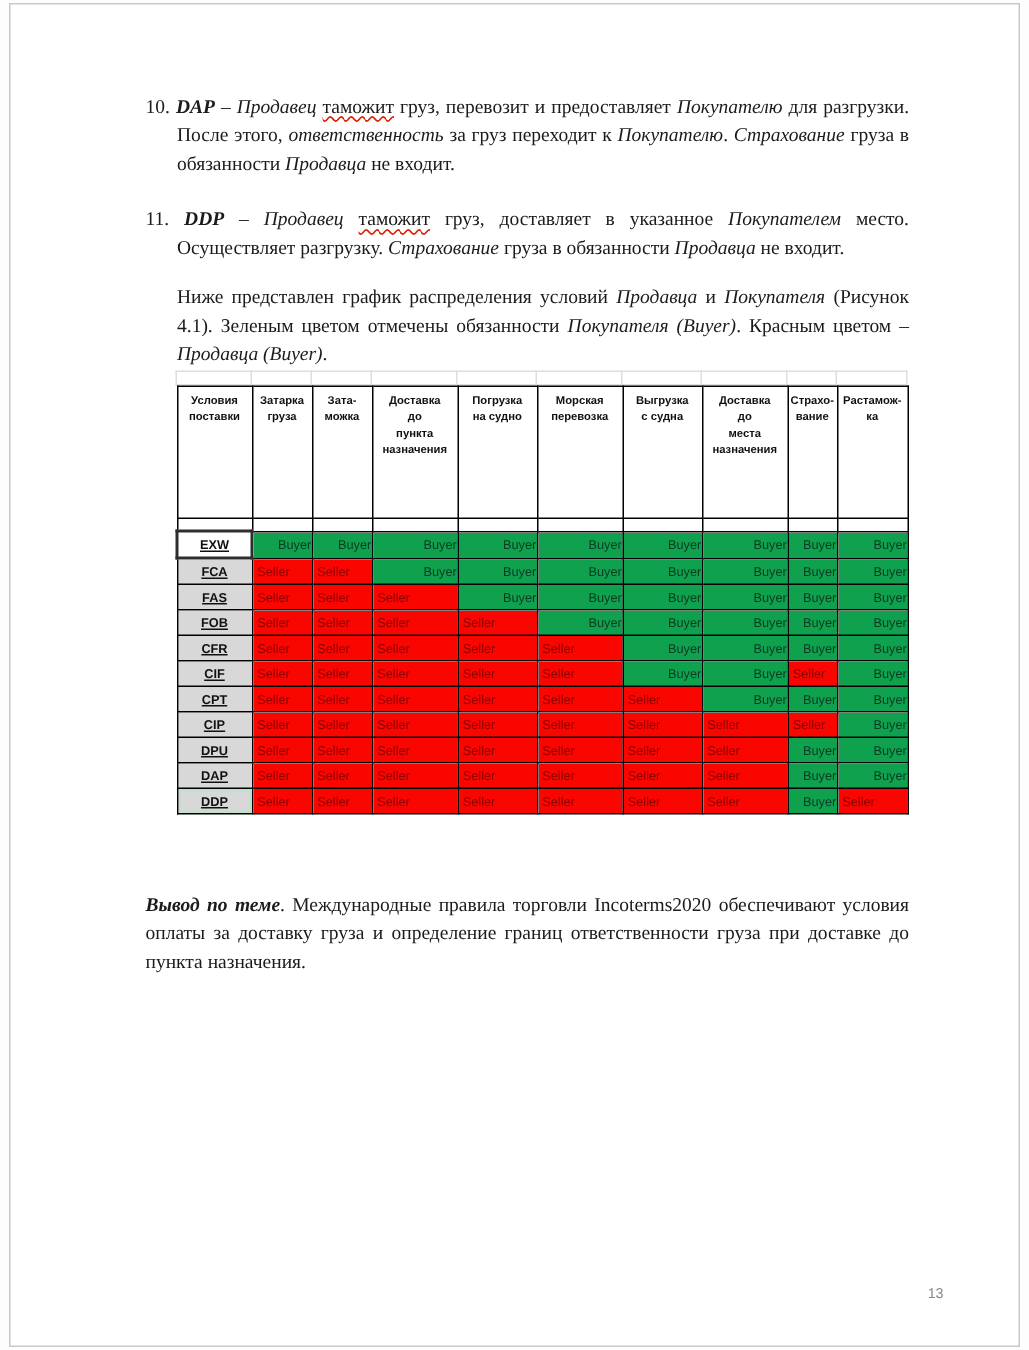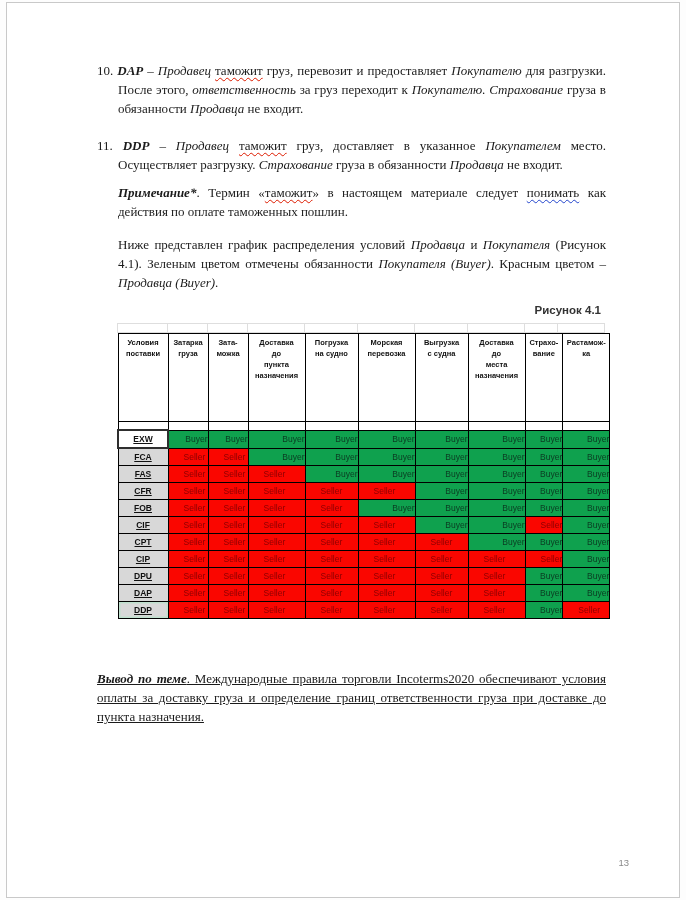--- a/index.html
+++ b/index.html
@@ -10,21 +10,21 @@
   .doc{position:relative;width:100%;height:100%;}
 
   
   p{margin:0;font-size:13px;line-height:19px;color:#1b1b1b;text-align:justify;}
   .li{margin-left:90px;margin-right:73px;padding-left:21px;text-indent:-21px;}
   .li.first{margin-top:58px;}
   .li.second{margin-top:18px;}
   .para{margin-left:111px;margin-right:73px;}
   .note{margin-top:9px;}
   .intro{margin-top:14px;}
-  .conclusion{margin-left:90px;margin-right:73px;margin-top:50px;text-decoration:underline;}
+  .conclusion{margin-left:90px;margin-right:73px;margin-top:50px;}
 
   .seg-i{font-style:italic;}
   .seg-bi{font-style:italic;font-weight:bold;}
   .sq-red{text-decoration-line:underline;text-decoration-style:wavy;
           text-decoration-color:#dd1a00;text-decoration-thickness:1px;text-underline-offset:2px;}
   .sq-blue{text-decoration-line:underline;text-decoration-style:wavy;
            text-decoration-color:#2244cc;text-decoration-thickness:1px;text-underline-offset:2px;}
 
   
   .caption{margin-top:12px;margin-right:78px;height:17px;text-align:right;
@@ -42,40 +42,38 @@
         font-size:7.5px;line-height:11px;font-weight:bold;color:#111;
         text-align:center;white-space:pre-line;background:#fff;}
   .tblB .spacer td{height:7px;background:#fff;}
   .tblB .drow th{height:16px;background:var(--label-bg);
         font-size:8.5px;font-weight:bold;color:#111;text-align:center;text-decoration:underline;}
   .tblB .drow th.exw{background:#ffffff;border:2px solid #2e2e2e;}
   .tblB .drow th.ddp{box-shadow:inset 0 0 0 1.5px #bfe0cd;}
   .tblB td.buyer{background:var(--green);color:var(--buyer-text);
         font-size:8.5px;text-align:right;padding-left:3px;}
   .tblB td.seller{background:var(--red);color:var(--seller-text);
-        font-size:8.5px;text-align:left;padding-left:15px;}
+        font-size:8.5px;text-align:left;padding-left:3px;}
 
   .pagenum{position:absolute;right:50px;top:854px;
            font-family:"Liberation Sans", sans-serif;font-size:9.5px;color:#8a8a8a;}
 </style>
 </head>
 <body>
 
 <div class="page">
   <div class="doc">
 
     <p class="li first"><span>10. </span><span class="seg-bi">DAP</span><span> – </span><span class="seg-i">Продавец</span><span> </span><span class="sq-red">таможит</span><span> груз, перевозит и предоставляет </span><span class="seg-i">Покупателю</span><span> для разгрузки. После этого, </span><span class="seg-i">ответственность</span><span> за груз переходит к </span><span class="seg-i">Покупателю</span><span>. </span><span class="seg-i">Страхование</span><span> груза в обязанности </span><span class="seg-i">Продавца</span><span> не входит.</span></p>
 
     <p class="li second"><span>11. </span><span class="seg-bi">DDP</span><span> – </span><span class="seg-i">Продавец</span><span> </span><span class="sq-red">таможит</span><span> груз, доставляет в указанное </span><span class="seg-i">Покупателем</span><span> место. Осуществляет разгрузку. </span><span class="seg-i">Страхование</span><span> груза в обязанности </span><span class="seg-i">Продавца</span><span> не входит.</span></p>
 
-    <p class="para note"><span class="seg-bi">Примечание*</span><span>. Термин «</span><span class="sq-red">таможит</span><span>» в настоящем материале следует </span><span class="sq-blue">понимать</span><span> как действия по оплате таможенных пошлин.</span></p>
 
     <p class="para intro"><span>Ниже представлен график распределения условий </span><span class="seg-i">Продавца</span><span> и </span><span class="seg-i">Покупателя</span><span> (Рисунок 4.1). Зеленым цветом отмечены обязанности </span><span class="seg-i">Покупателя (Buyer)</span><span>. Красным цветом – </span><span class="seg-i">Продавца (Buyer)</span><span>.</span></p>
 
-    <div class="caption">Рисунок 4.1</div>
 
     <table class="tblA">
       <colgroup>
           <col style="width: 50px;">
           <col style="width: 40px;">
           <col style="width: 40px;">
           <col style="width: 57px;">
           <col style="width: 53px;">
           <col style="width: 57px;">
           <col style="width: 53px;">
@@ -181,38 +179,38 @@
             <td class="seller">Seller</td>
             <td class="seller">Seller</td>
             <td class="buyer">Buyer</td>
             <td class="buyer">Buyer</td>
             <td class="buyer">Buyer</td>
             <td class="buyer">Buyer</td>
             <td class="buyer">Buyer</td>
             <td class="buyer">Buyer</td>
           </tr>
           <tr class="drow">
+            <th>FOB</th>
+            <td class="seller">Seller</td>
+            <td class="seller">Seller</td>
+            <td class="seller">Seller</td>
+            <td class="seller">Seller</td>
+            <td class="buyer">Buyer</td>
+            <td class="buyer">Buyer</td>
+            <td class="buyer">Buyer</td>
+            <td class="buyer">Buyer</td>
+            <td class="buyer">Buyer</td>
+          </tr>
+          <tr class="drow">
             <th>CFR</th>
             <td class="seller">Seller</td>
             <td class="seller">Seller</td>
             <td class="seller">Seller</td>
             <td class="seller">Seller</td>
             <td class="seller">Seller</td>
-            <td class="buyer">Buyer</td>
-            <td class="buyer">Buyer</td>
-            <td class="buyer">Buyer</td>
-            <td class="buyer">Buyer</td>
-          </tr>
-          <tr class="drow">
-            <th>FOB</th>
-            <td class="seller">Seller</td>
-            <td class="seller">Seller</td>
-            <td class="seller">Seller</td>
-            <td class="seller">Seller</td>
-            <td class="buyer">Buyer</td>
             <td class="buyer">Buyer</td>
             <td class="buyer">Buyer</td>
             <td class="buyer">Buyer</td>
             <td class="buyer">Buyer</td>
           </tr>
           <tr class="drow">
             <th>CIF</th>
             <td class="seller">Seller</td>
             <td class="seller">Seller</td>
             <td class="seller">Seller</td>

